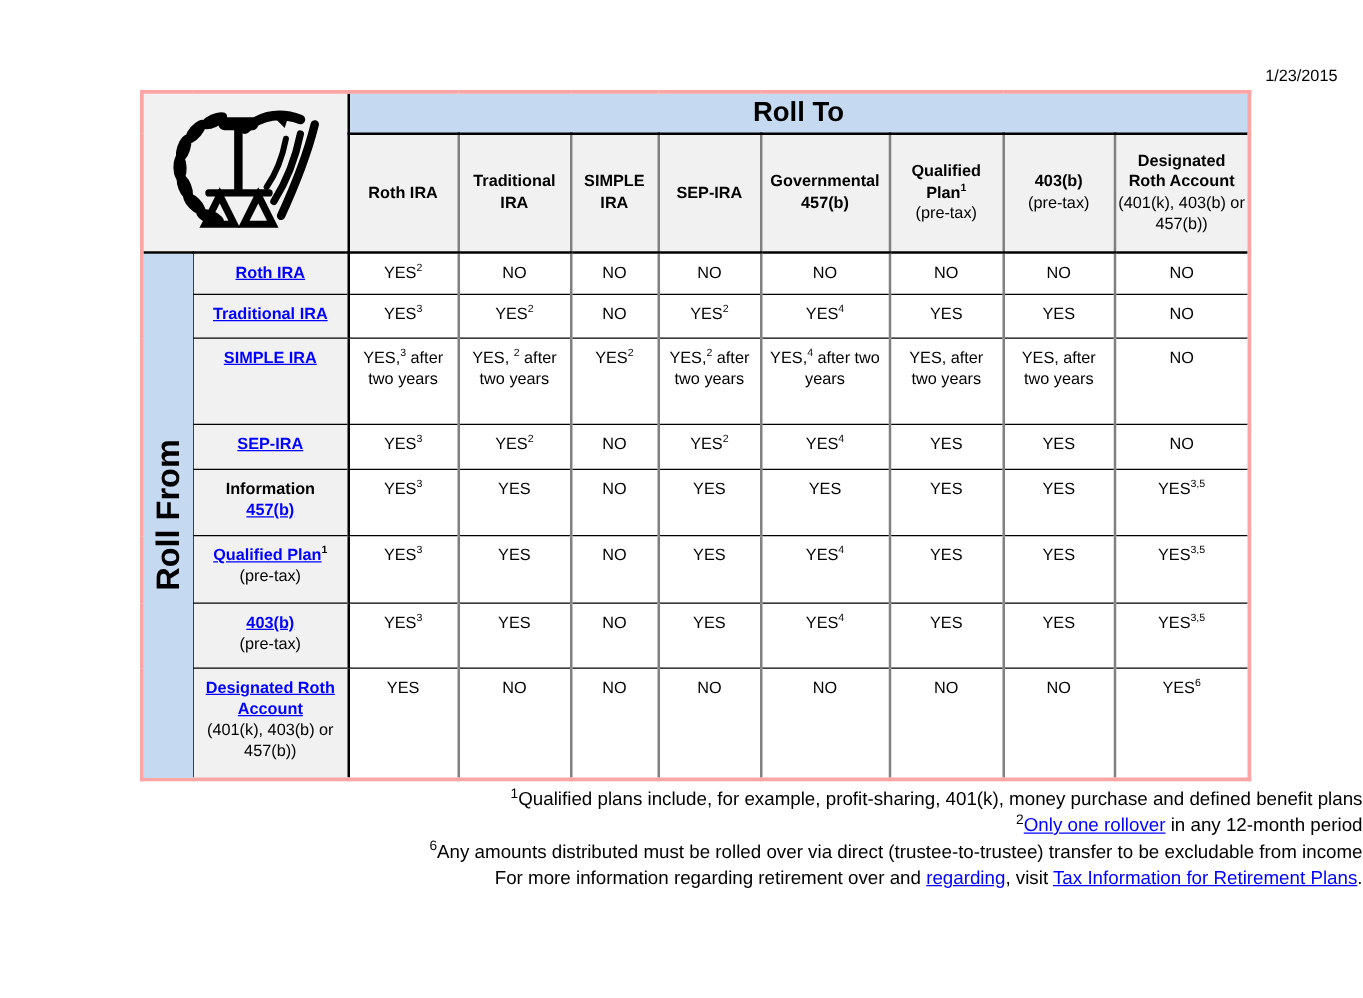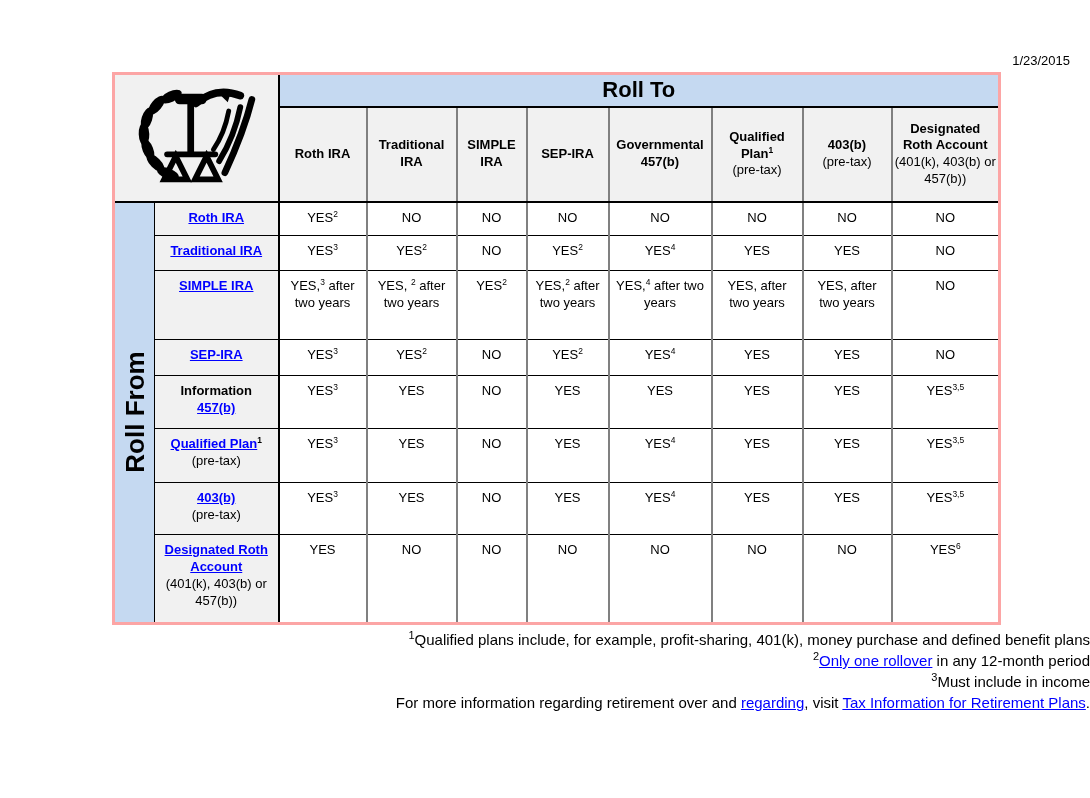--- a/index.html
+++ b/index.html
@@ -224,17 +224,17 @@
           <td class="cell"><span class="pt">NO</span></td>
           <td class="cell"><span class="pt">NO</span></td>
           <td class="cell"><span class="pt">YES</span><sup class="sup">6</sup></td>
         </tr>
       </tbody>
   </table>
 
   <div class="footnotes" id="footnotes">
       <div class="fnote"><sup class="fsup">1</sup><span class="pt">Qualified plans include, for example, profit-sharing, 401(k), money purchase and defined benefit plans</span></div>
       <div class="fnote"><sup class="fsup">2</sup><a class="lnk">Only one rollover</a><span class="pt"> in any 12-month period</span></div>
-      <div class="fnote"><sup class="fsup">3</sup><span class="pt">Must include in income</span></div>
+      <div class="fnote"><sup class="fsup">6</sup><span class="pt">Any amounts distributed must be rolled over via direct (trustee-to-trustee) transfer to be excludable from income</span></div>
       <div class="fnote"><sup class="fsup"></sup><span class="pt">For more information regarding retirement over and </span><a class="lnk">regarding</a><span class="pt">, visit </span><a class="lnk">Tax Information for Retirement Plans</a><span class="pt">.</span></div>
     </div>
 
 </div>
 
 </body></html>

